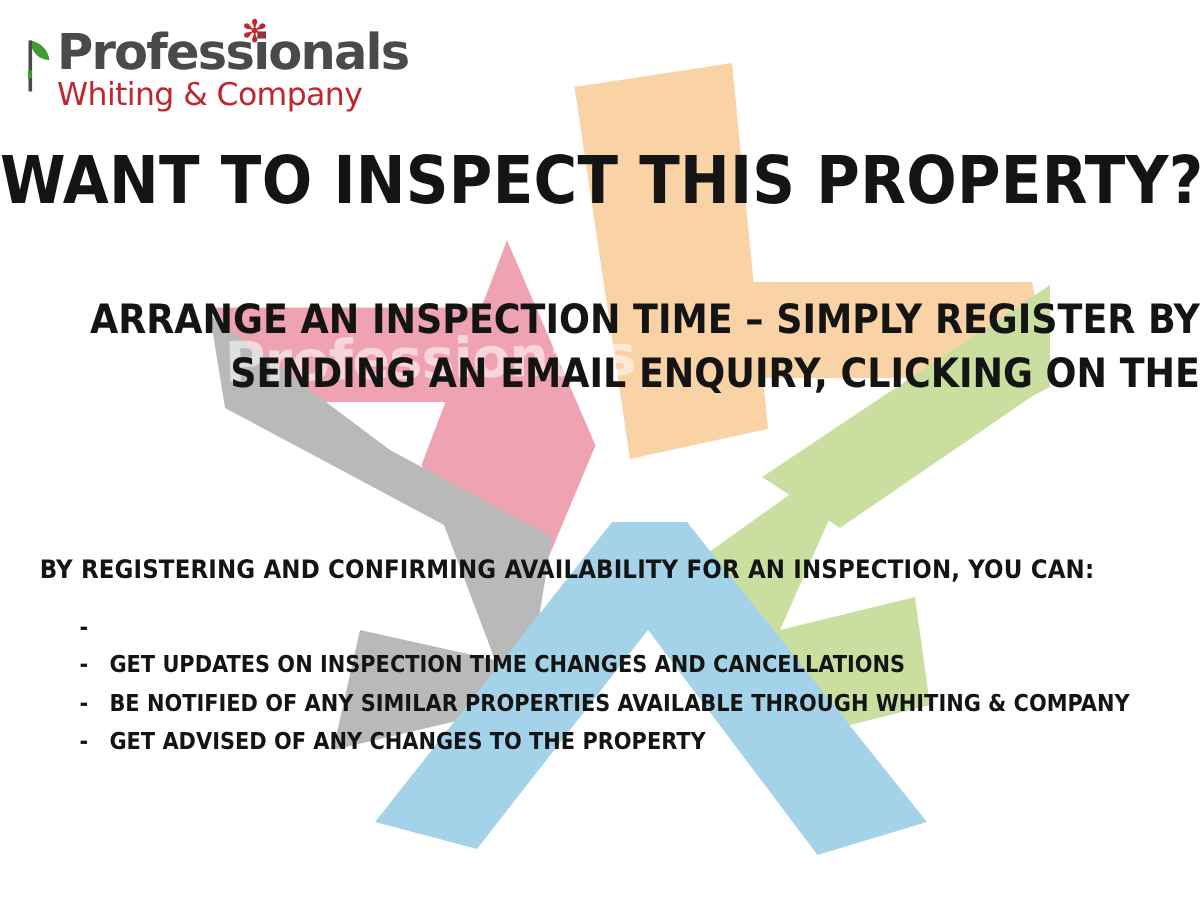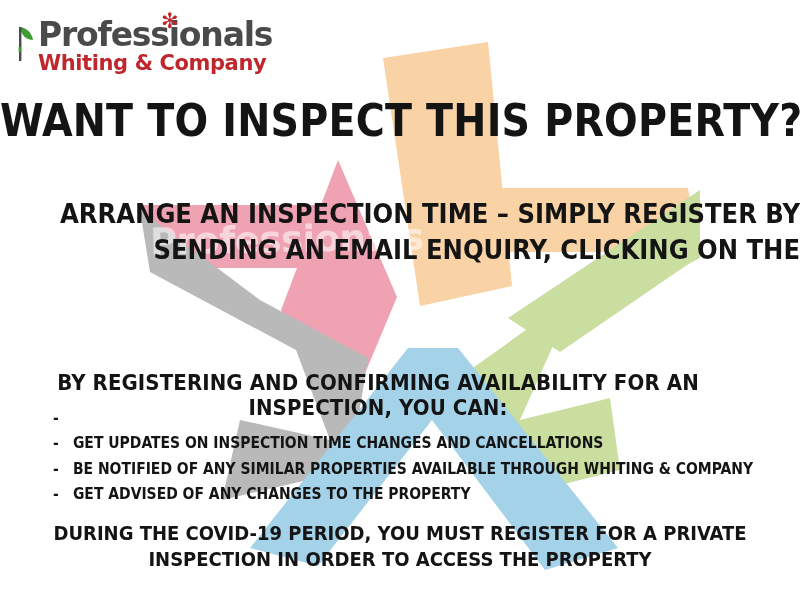--- a/index.html
+++ b/index.html
@@ -78,21 +78,21 @@
     left: 123px;
     top: -7px;
     color: #c0272d;
     font-size: 21px;
     font-weight: bold;
     line-height: 1;
   }
   #logo-secondary {
     font-family: "DejaVu Sans", "Liberation Sans", sans-serif;
     font-size: 21px;
-    font-weight: bold;
+    font-weight: normal;
     color: #c0272d;
     letter-spacing: -0.4px;
     margin-top: 2px;
     line-height: 1;
   }
 
   
   #content {
     position: relative;
     z-index: 4;
@@ -127,21 +127,21 @@
     line-height: 1.34;
     text-transform: uppercase;
     text-align: right;
   }
 
   #sub-heading {
     position: absolute;
     left: 0;
     top: 370px;
     width: 756px;
-    font-size: 22px;
+    font-size: 17px;
     font-weight: bold;
     letter-spacing: 0.1px;
     text-transform: uppercase;
   }
 
   #benefits {
     position: absolute;
     left: 0;
     top: 406px;
     width: 800px;
@@ -243,19 +243,15 @@
           <span class="benefit-dash">-</span>
           <span>Be notified of any similar properties available through Whiting &amp; Company</span>
         </div>
         <div class="benefit-row">
           <span class="benefit-dash">-</span>
           <span>Get advised of any changes to the property</span>
         </div>
       </div>
     </div>
 
-    <div id="closing">
-      <div class="ln">During the COVID-19 period, you must register for a private</div>
-      <div class="ln">inspection in order to access the property</div>
-    </div>
 
   </div>
 </div>
 
 </body></html>

